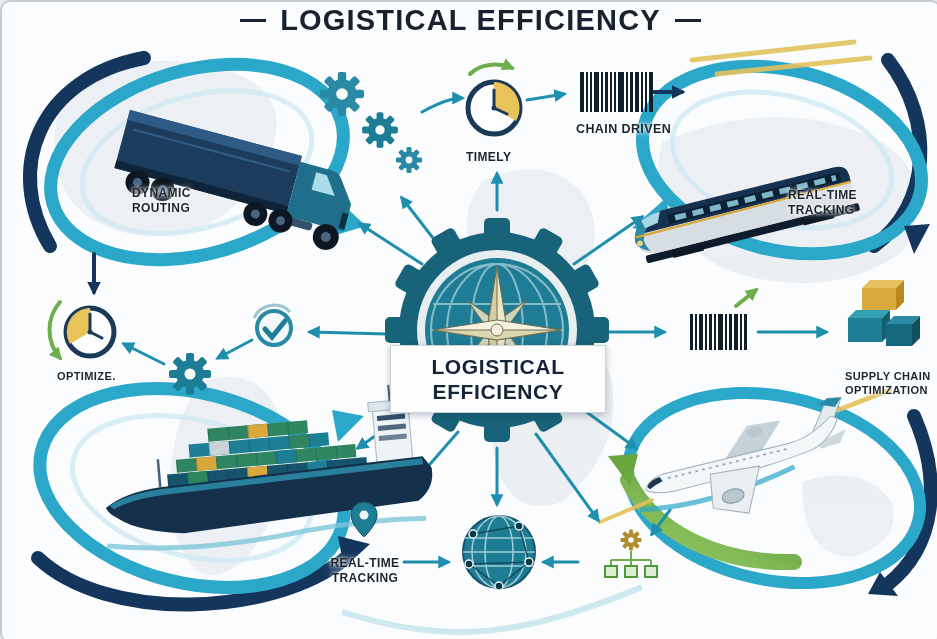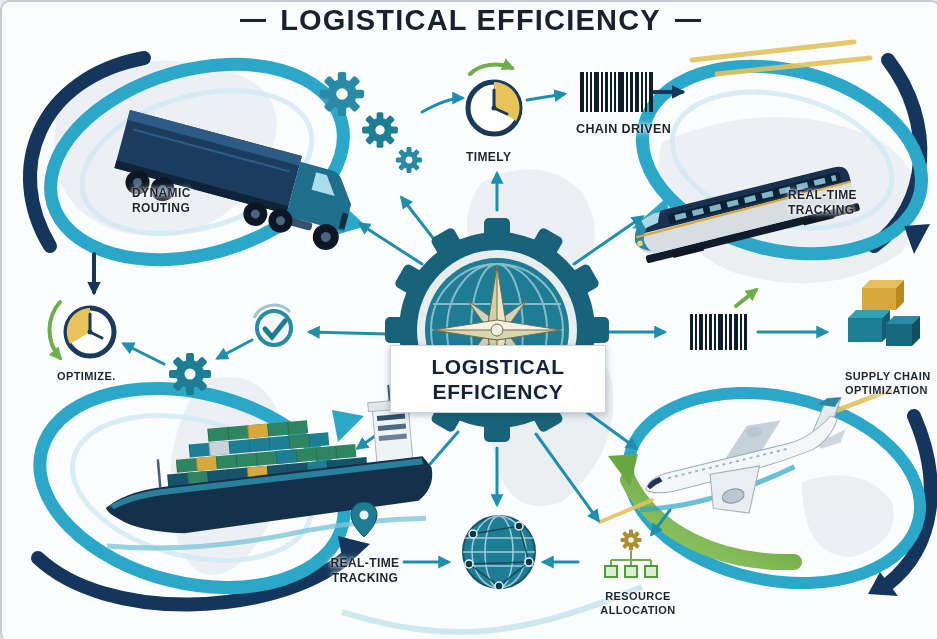--- a/index.html
+++ b/index.html
@@ -368,16 +368,14 @@
 ROUTING</div>
 <div class="label" style="left:464px;top:148px;">TIMELY</div>
 <div class="label sm" style="left:574px;top:120px;">CHAIN DRIVEN</div>
 <div class="label" style="left:786px;top:186px;">REAL-TIME
 TRACKING</div>
 <div class="label md" style="left:55px;top:368px;">OPTIMIZE.</div>
 <div class="label md" style="left:843px;top:368px;">SUPPLY CHAIN
 OPTIMIZATION</div>
 <div class="label ctr" style="left:318px;top:554px;width:90px;">REAL-TIME
 TRACKING</div>
-<div class="label md ctr" style="left:588px;top:588px;width:96px;">RESOURCE
-ALLOCATION</div>
 
 </div>
 
 </body></html>

